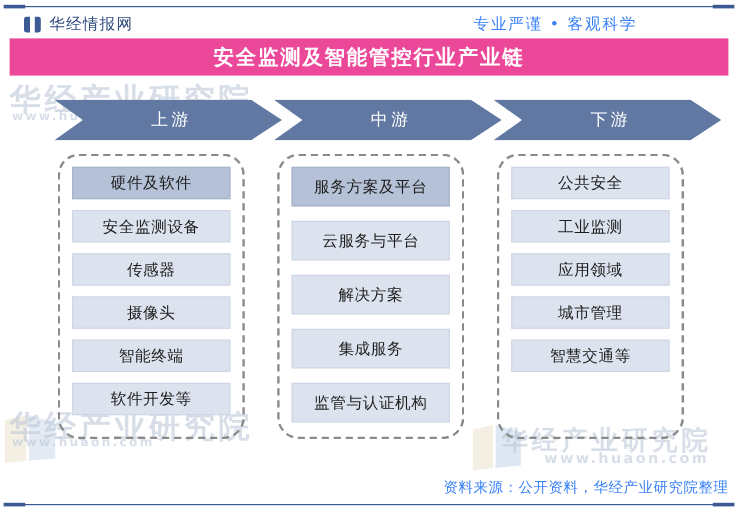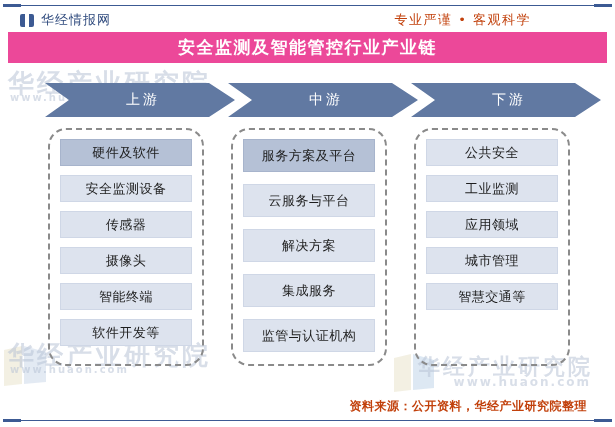--- a/index.html
+++ b/index.html
@@ -66,21 +66,21 @@
   .brand-name {
     font-size: 13px;
     color: #2f4a7d;
     letter-spacing: 1px;
     white-space: nowrap;
   }
   .tagline {
     position: absolute;
     right: 20px; top: 3px;
     font-size: 13px;
-    color: #c2410c;
+    color: #3b82f6;
     letter-spacing: 1.5px;
     white-space: nowrap;
   }
 
   
   .title-band {
     position: absolute;
     left: 8px; top: 32px;
     width: 599px; height: 31px;
     background: #ec4899;
@@ -193,26 +193,25 @@
     border-color: #a7b4cc;
     font-weight: normal;
   }
   .cell:last-child { margin-bottom: 0; }
   .col.c2 .cell { height: 33px; margin-bottom: 12px; }
   .col.c2 .cell:last-child { margin-bottom: 0; }
 
   
   .source {
     position: absolute;
-    right: 28px; top: 398px;
+    right: 8px; top: 398px;
     font-size: 12px;
-    color: #c2410c;
+    color: #3b82f6;
     letter-spacing: .5px;
     white-space: nowrap;
-    font-weight: bold;
   }
   .bottom-rule {
     position: absolute;
     left: 0; bottom: 5px;
     width: 615px; height: 3px;
   }
   .bottom-rule .line {
     position: absolute;
     left: 18px; top: 1px;
     width: 579px; height: 1px;

